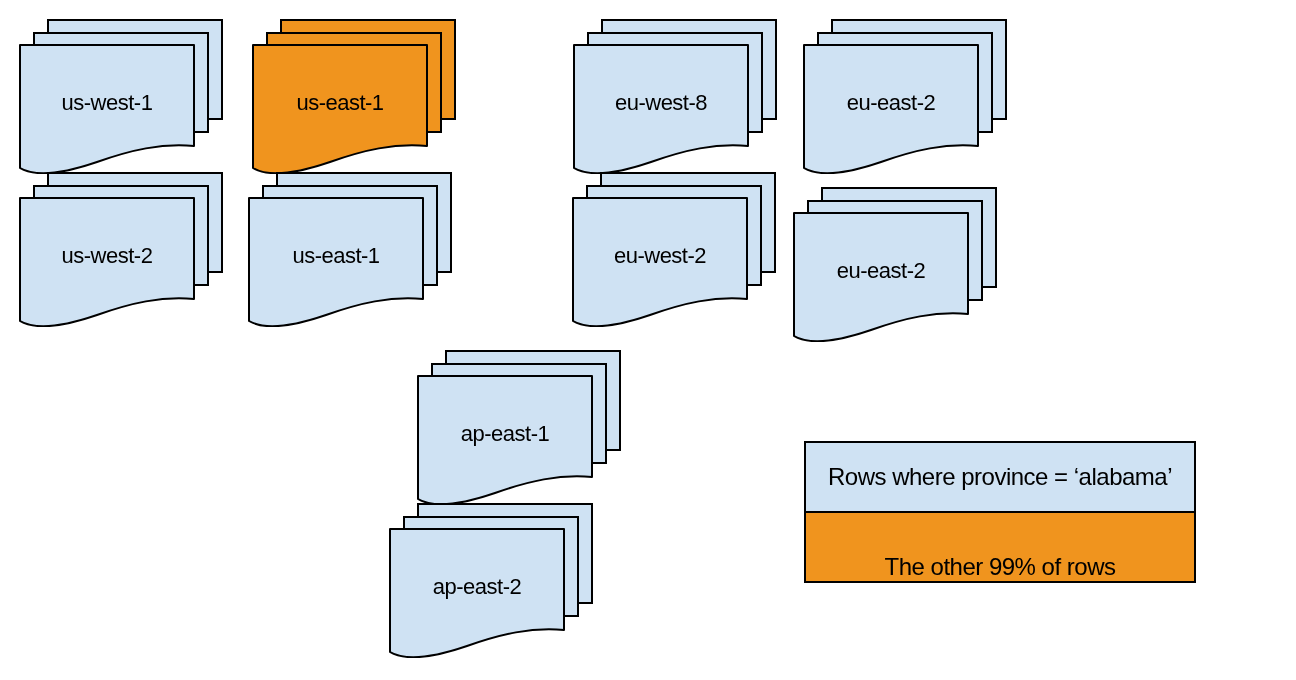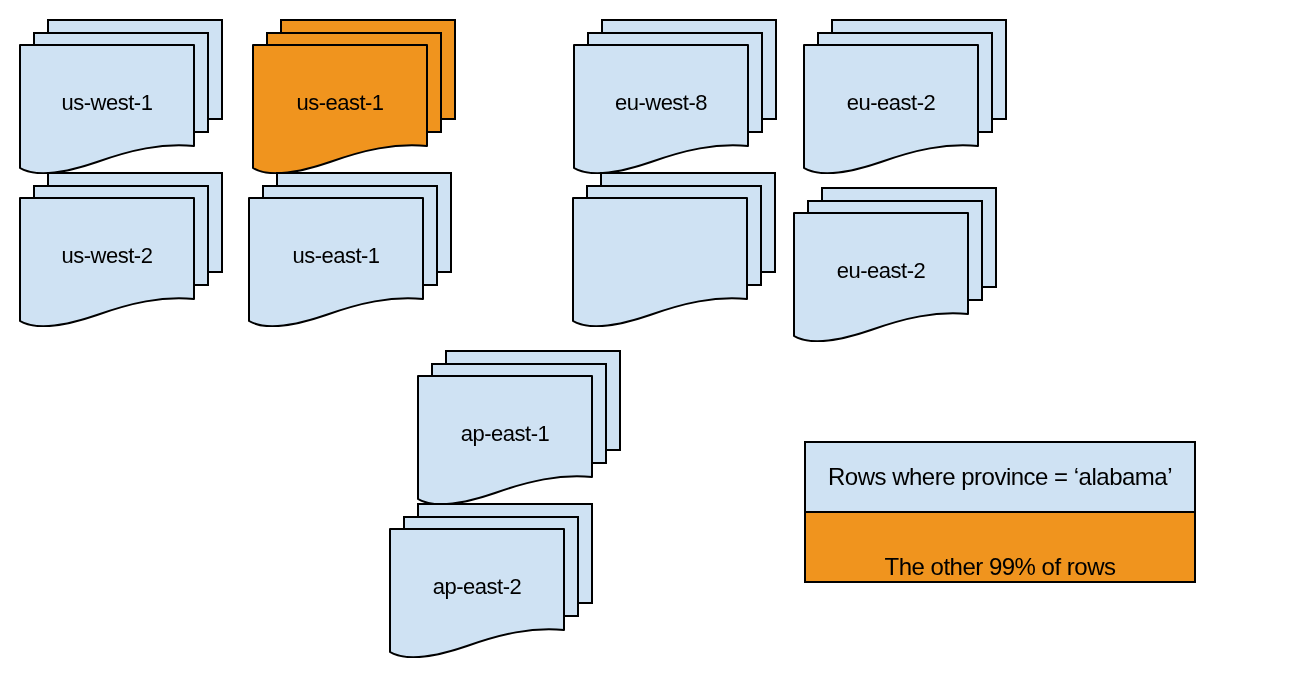--- a/index.html
+++ b/index.html
@@ -134,20 +134,21 @@
         <path d="M 1 1 L 175 1 L 175 102 C 142 99 112 106 78 118 C 46 129 18 134 1 124 Z"></path>
       </svg>
       <div class="label">us-east-1</div>
     </div>
       <div class="stack fill-blue" style="left: 572px; top: 172px;">
       <div class="page back"></div>
       <div class="page mid"></div>
       <svg class="front-svg" viewBox="0 0 176 130" aria-hidden="true">
         <path d="M 1 1 L 175 1 L 175 102 C 142 99 112 106 78 118 C 46 129 18 134 1 124 Z"></path>
       </svg>
+      <div class="label">eu-west-2</div>
     </div>
       <div class="stack fill-blue" style="left: 793px; top: 187px;">
       <div class="page back"></div>
       <div class="page mid"></div>
       <svg class="front-svg" viewBox="0 0 176 130" aria-hidden="true">
         <path d="M 1 1 L 175 1 L 175 102 C 142 99 112 106 78 118 C 46 129 18 134 1 124 Z"></path>
       </svg>
       <div class="label">eu-east-2</div>
     </div>
       <div class="stack fill-blue" style="left: 417px; top: 350px;">

